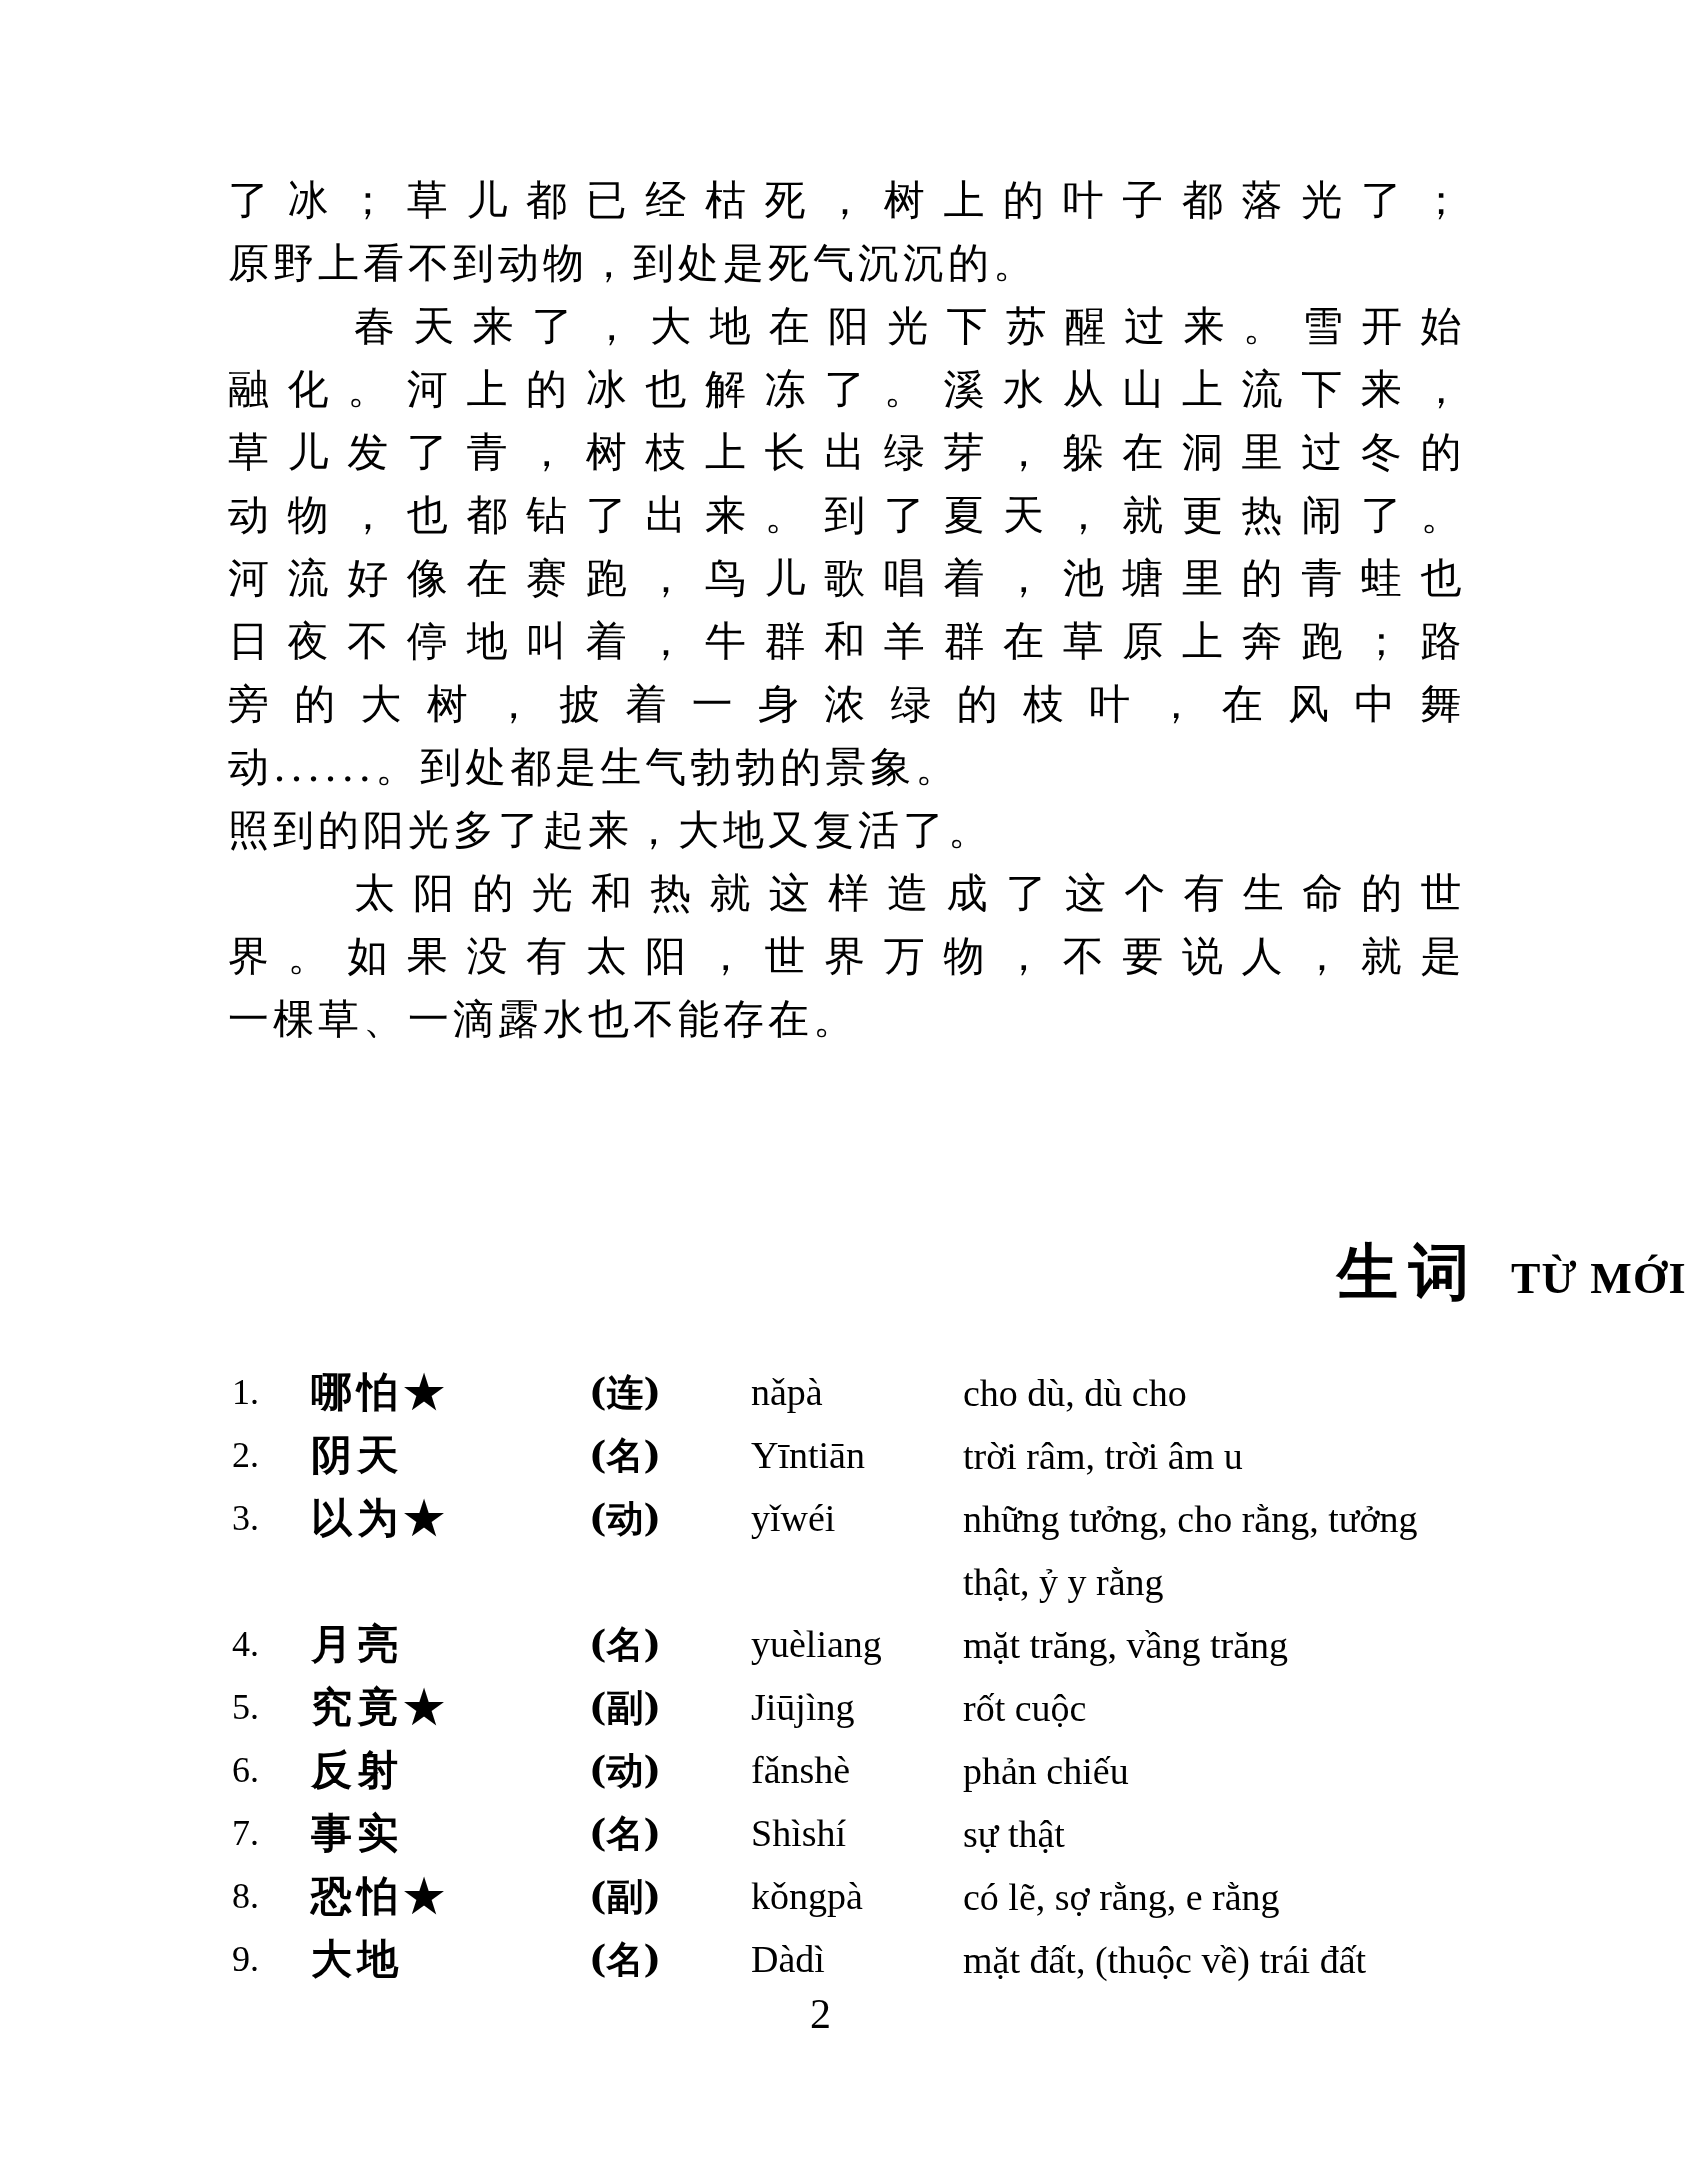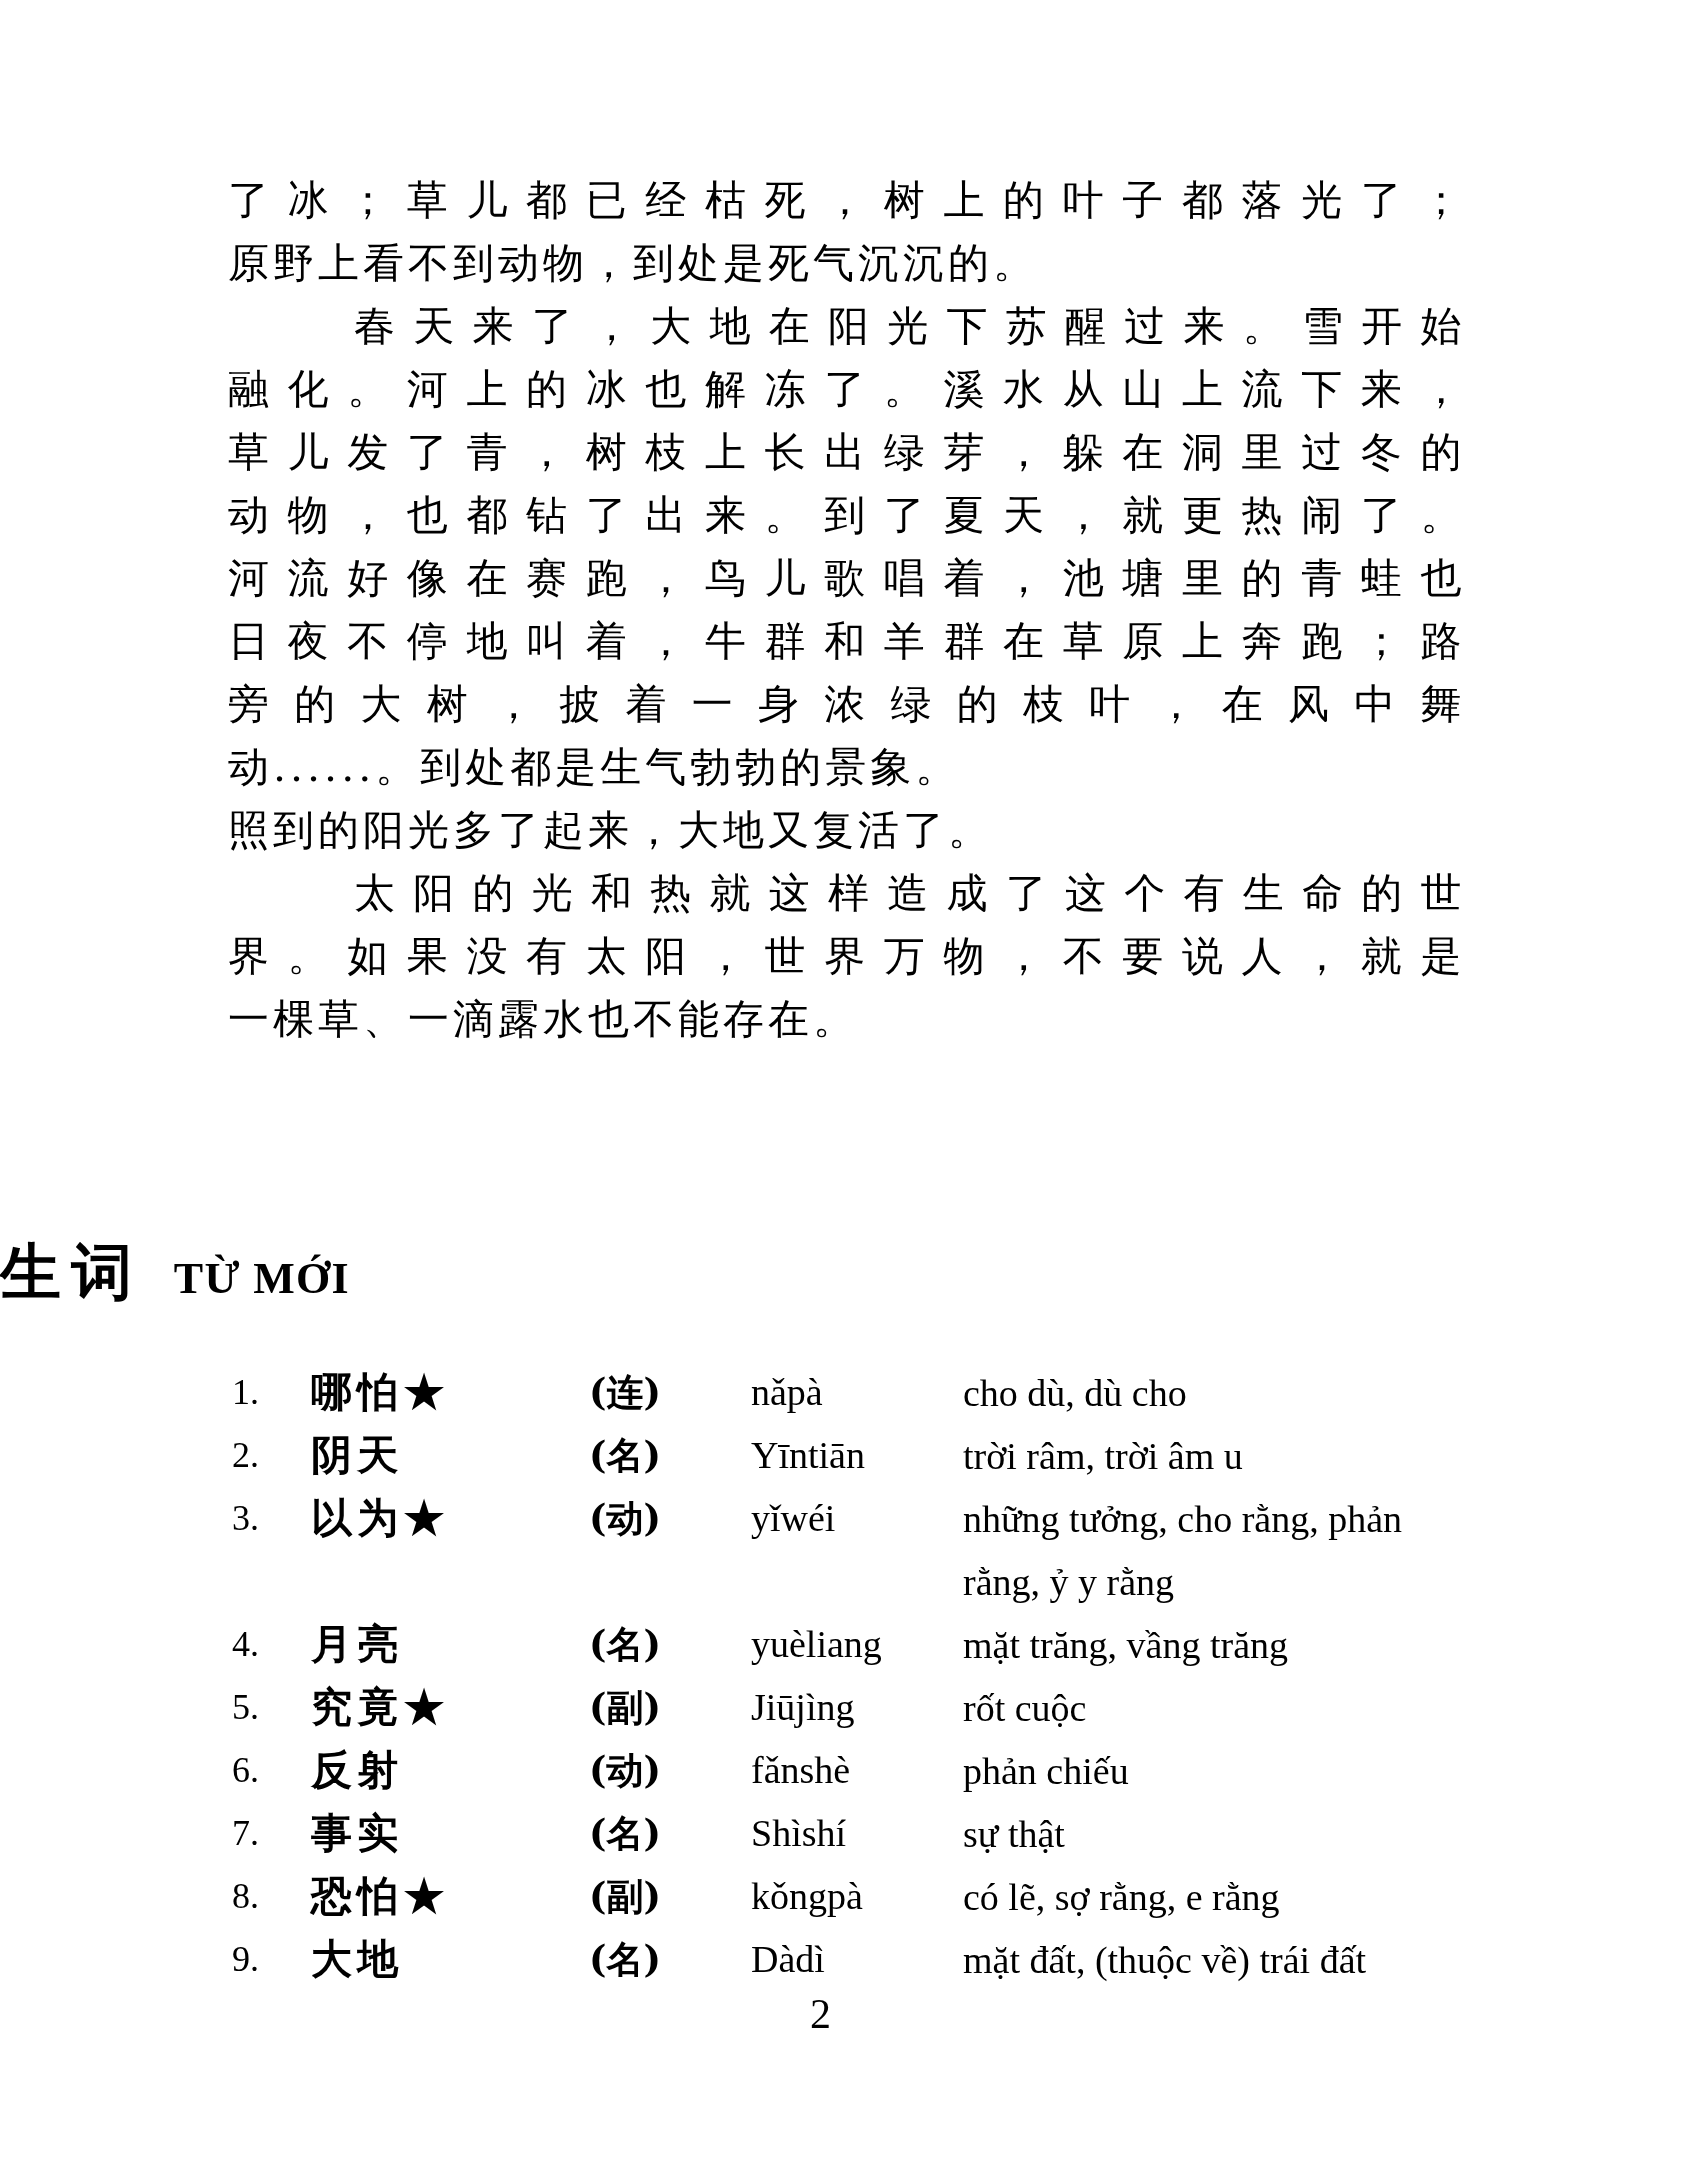--- a/index.html
+++ b/index.html
@@ -36,21 +36,21 @@
     text-align:center;
     text-align-last:left;
     letter-spacing:4px;
   }
   
   .vocab-heading{
     position:absolute;
     top:1239px;
     left:0;
     width:1687px;
-    text-align:left;
+    text-align:right;
   }
   .heading-zh{
     display:inline-block;
     font-family:"DejaVu Sans","Liberation Sans",sans-serif;
     font-weight:900;
     font-size:61px;
     line-height:66px;
     letter-spacing:10.6px;
     vertical-align:baseline;
   }
@@ -159,21 +159,21 @@
         <span class="v-word">阴天</span>
         <span class="v-pos">(名)</span>
         <span class="v-pinyin">Yīntiān</span>
         <span class="v-meaning">trời râm, trời âm u</span>
       </div>
       <div class="vrow">
         <span class="v-num">3.</span>
         <span class="v-word">以为★</span>
         <span class="v-pos">(动)</span>
         <span class="v-pinyin">yǐwéi</span>
-        <span class="v-meaning">những tưởng, cho rằng, phản rằng, ỷ y rằng</span>
+        <span class="v-meaning">những tưởng, cho rằng, tưởng thật, ỷ y rằng</span>
       </div>
       <div class="vrow">
         <span class="v-num">4.</span>
         <span class="v-word">月亮</span>
         <span class="v-pos">(名)</span>
         <span class="v-pinyin">yuèliang</span>
         <span class="v-meaning">mặt trăng, vầng trăng</span>
       </div>
       <div class="vrow">
         <span class="v-num">5.</span>

